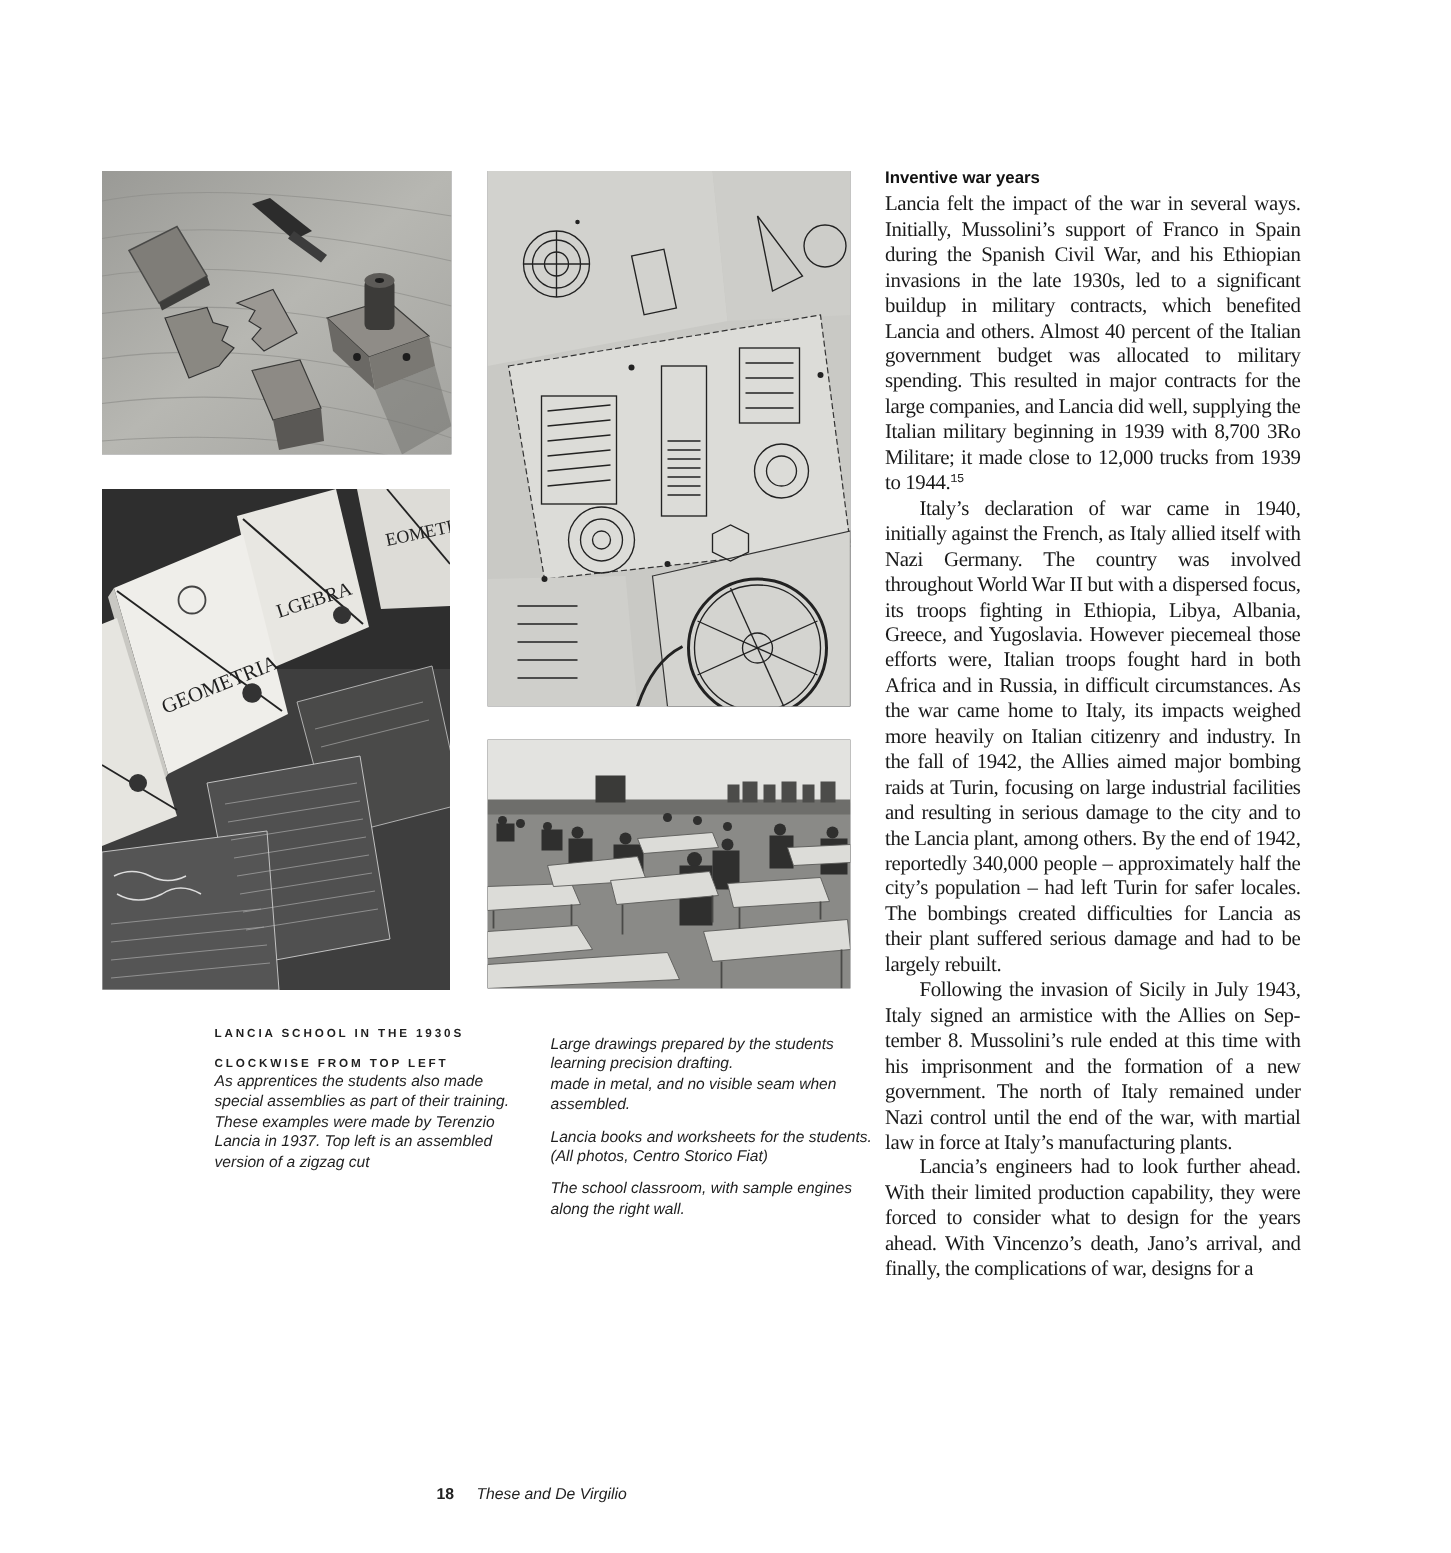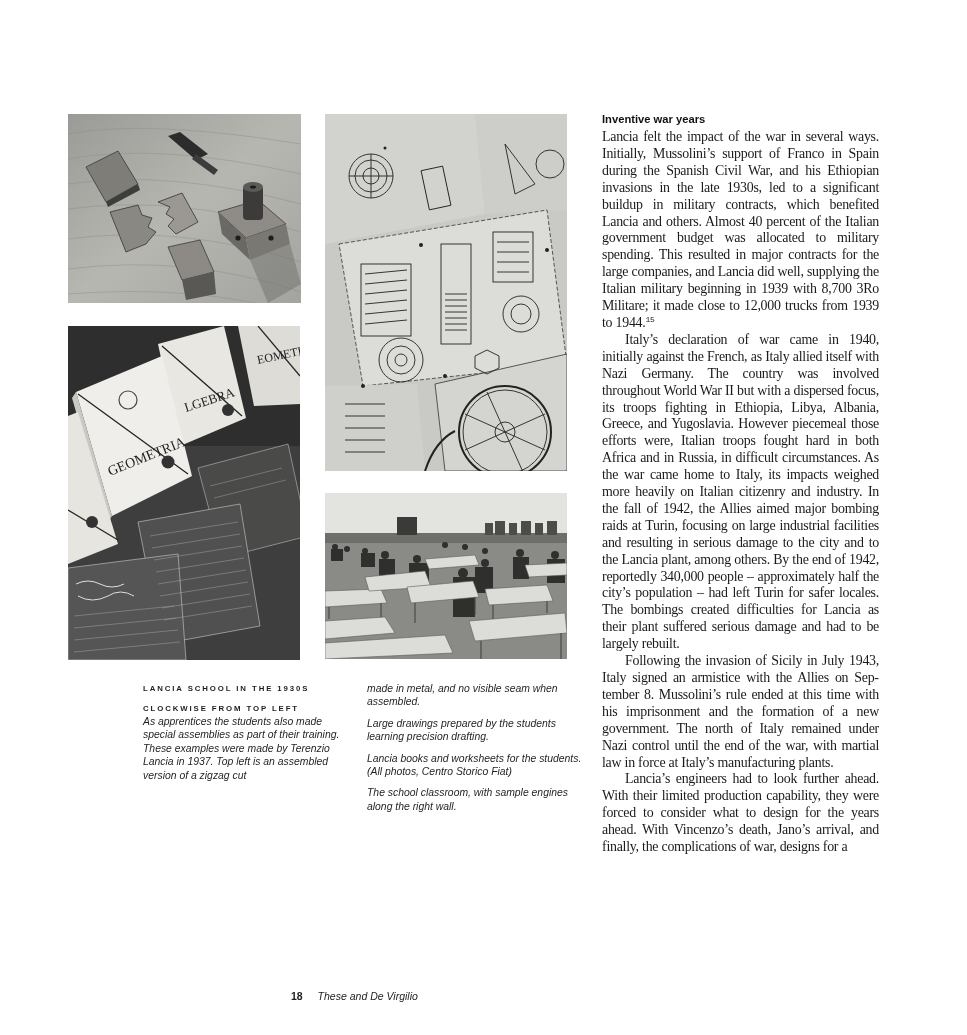--- a/index.html
+++ b/index.html
@@ -13,21 +13,21 @@
   #photo-drawings { left: 325px; top: 114px; width: 242px; height: 357px; }
   #photo-classroom { left: 325px; top: 493px; width: 242px; height: 166px; }
 
   .captions { position: absolute; font-family: "Liberation Sans", sans-serif; font-size: 10.4px; line-height: 13.4px; color: #1f1f1f; }
   .cap-col1 { left: 143px; top: 683px; width: 210px; }
   .cap-col2 { left: 367px; top: 682px; width: 215px; }
   .cap-head { font-weight: bold; font-style: normal; font-size: 7.8px; letter-spacing: 1.9px; text-transform: uppercase; margin: 0; line-height: 12px; }
   .cap-text { font-style: italic; margin: 0; }
   .cap-gap { margin-top: 8px; }
 
-  .article { position: absolute; left: 590px; top: 112px; width: 277px; margin-left: 12px; }
+  .article { position: absolute; left: 590px; top: 112px; width: 277px; }
   .article h2 { font-family: "Liberation Sans", sans-serif; font-weight: bold; font-size: 11.2px; margin: 0 0 2px 0; line-height: 15px; color: #111; }
   .article p { margin: 0; font-size: 13.9px; line-height: 16.9px; text-align: justify; hyphens: manual; letter-spacing: -0.25px; }
   .article p.indent { text-indent: 23px; }
   .article sup { font-size: 8px; line-height: 0; vertical-align: 5px; font-family: Liberation Mono, monospace; }
 
   .folio { position: absolute; left: 291px; top: 990px; font-family: "Liberation Sans", sans-serif; font-size: 10.5px; color: #222; }
   .folio .num { font-weight: bold; margin-right: 12px; }
   .folio .title { font-style: italic; }
 </style>
 </head>
@@ -252,22 +252,22 @@
   </svg>
 </div>
 
 <div class="captions cap-col1">
   <p class="cap-head">Lancia school in the 1930s</p>
   <p class="cap-head cap-gap">Clockwise from top left</p>
   <p class="cap-text">As apprentices the students also made special assemblies as part of their training. These examples were made by Terenzio Lancia in 1937. Top left is an assembled version of a zigzag cut</p>
 </div>
 
 <div class="captions cap-col2">
+  <p class="cap-text cap-gap">Large drawings prepared by the students learning precision drafting.</p>
   <p class="cap-text">made in metal, and no visible seam when assembled.</p>
-  <p class="cap-text cap-gap">Large drawings prepared by the students learning precision drafting.</p>
   <p class="cap-text cap-gap">Lancia books and worksheets for the students. (All photos, Centro Storico Fiat)</p>
   <p class="cap-text cap-gap">The school classroom, with sample engines along the right wall.</p>
 </div>
 
 <div class="article">
   <h2>Inventive war years</h2>
   <p><span>Lancia felt the impact of the war in several ways. Initially, Mussolini’s support of Franco in Spain during the Spanish Civil War, and his Ethiopian invasions in the late 1930s, led to a significant buildup in military contracts, which benefited Lancia and others. Almost 40 percent of the Italian government budget was allocated to military spending. This resulted in major contracts for the large companies, and Lancia did well, supplying the Italian military beginning in 1939 with 8,700 3Ro Militare; it made close to 12,000 trucks from 1939 to 1944.</span><sup>15</sup></p>
   <p class="indent">Italy’s declaration of war came in 1940, initially against the French, as Italy allied itself with Nazi Germany. The country was involved throughout World War II but with a dispersed focus, its troops fighting in Ethiopia, Libya, Albania, Greece, and Yugoslavia. However piecemeal those efforts were, Italian troops fought hard in both Africa and in Russia, in difficult circumstances. As the war came home to Italy, its impacts weighed more heavily on Italian citizenry and industry. In the fall of 1942, the Allies aimed major bombing raids at Turin, focusing on large industrial facilities and resulting in serious damage to the city and to the Lancia plant, among others. By the end of 1942, reportedly 340,000 people – approximately half the city’s population – had left Turin for safer locales. The bombings created difficulties for Lancia as their plant suffered serious damage and had to be largely rebuilt.</p>
   <p class="indent">Following the invasion of Sicily in July 1943, Italy signed an armistice with the Allies on Sep­tember 8. Mussolini’s rule ended at this time with his imprisonment and the formation of a new government. The north of Italy remained under Nazi control until the end of the war, with martial law in force at Italy’s manufacturing plants.</p>
   <p class="indent">Lancia’s engineers had to look further ahead. With their limited production capability, they were forced to consider what to design for the years ahead. With Vincenzo’s death, Jano’s arrival, and finally, the complications of war, designs for a</p>

